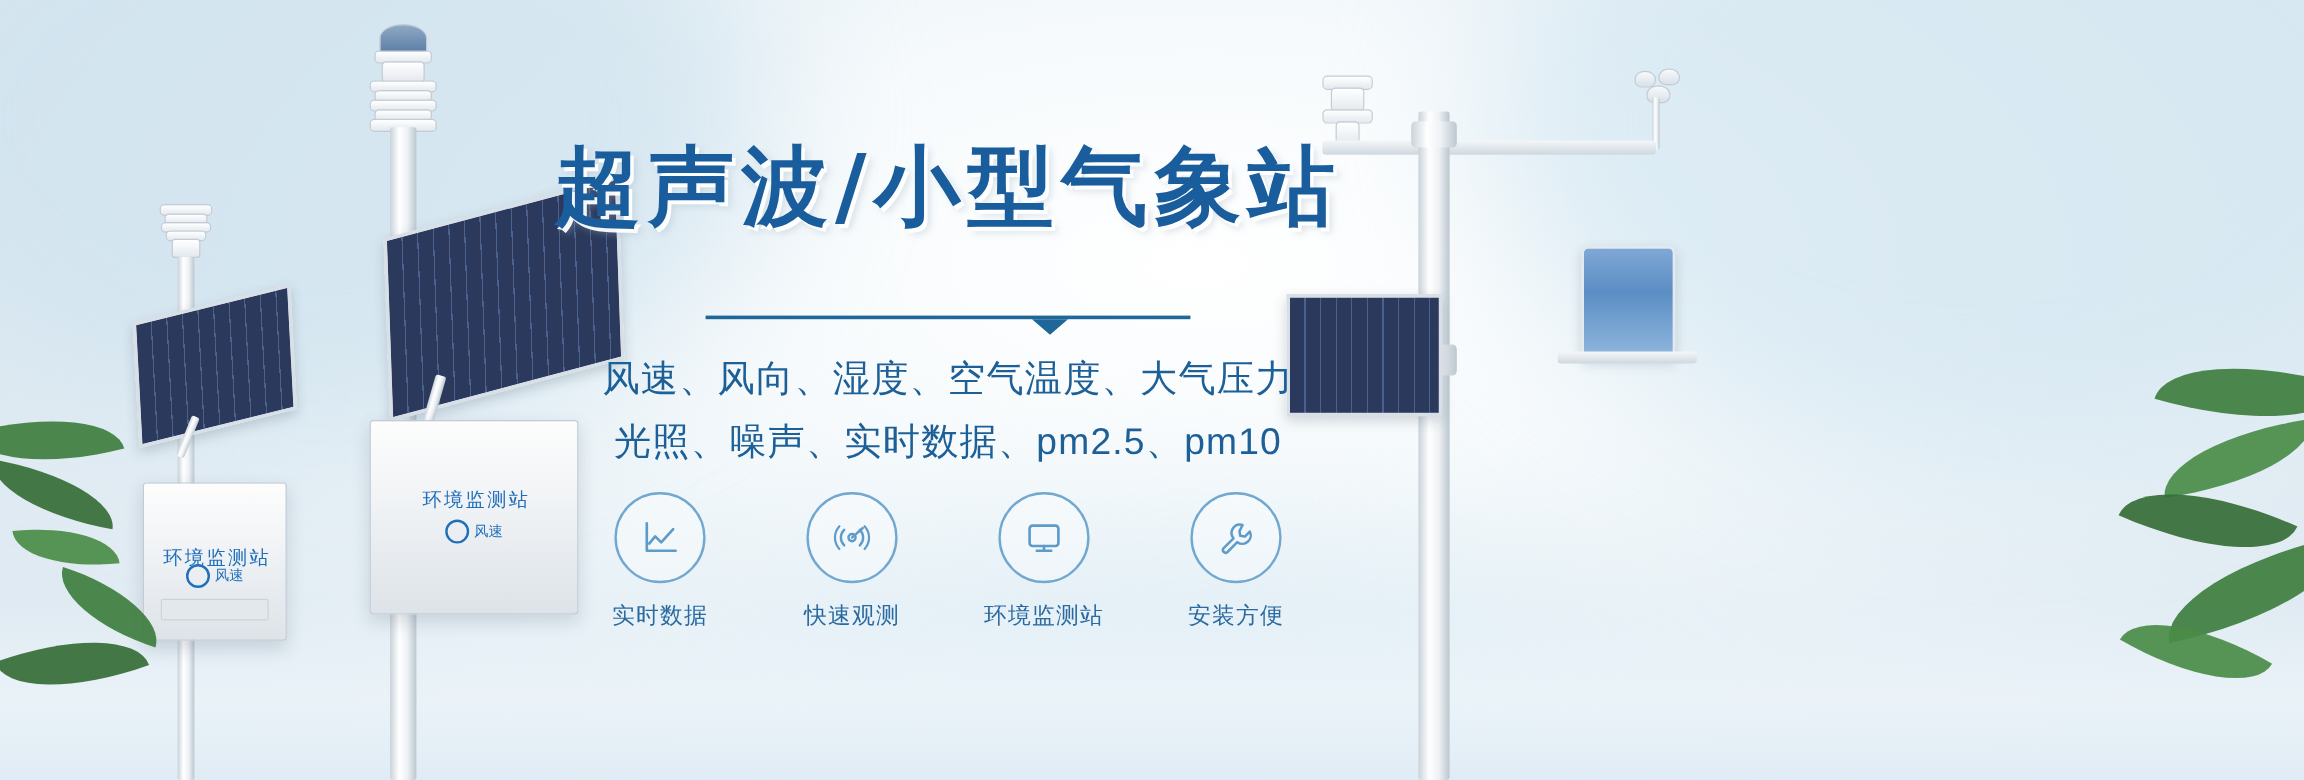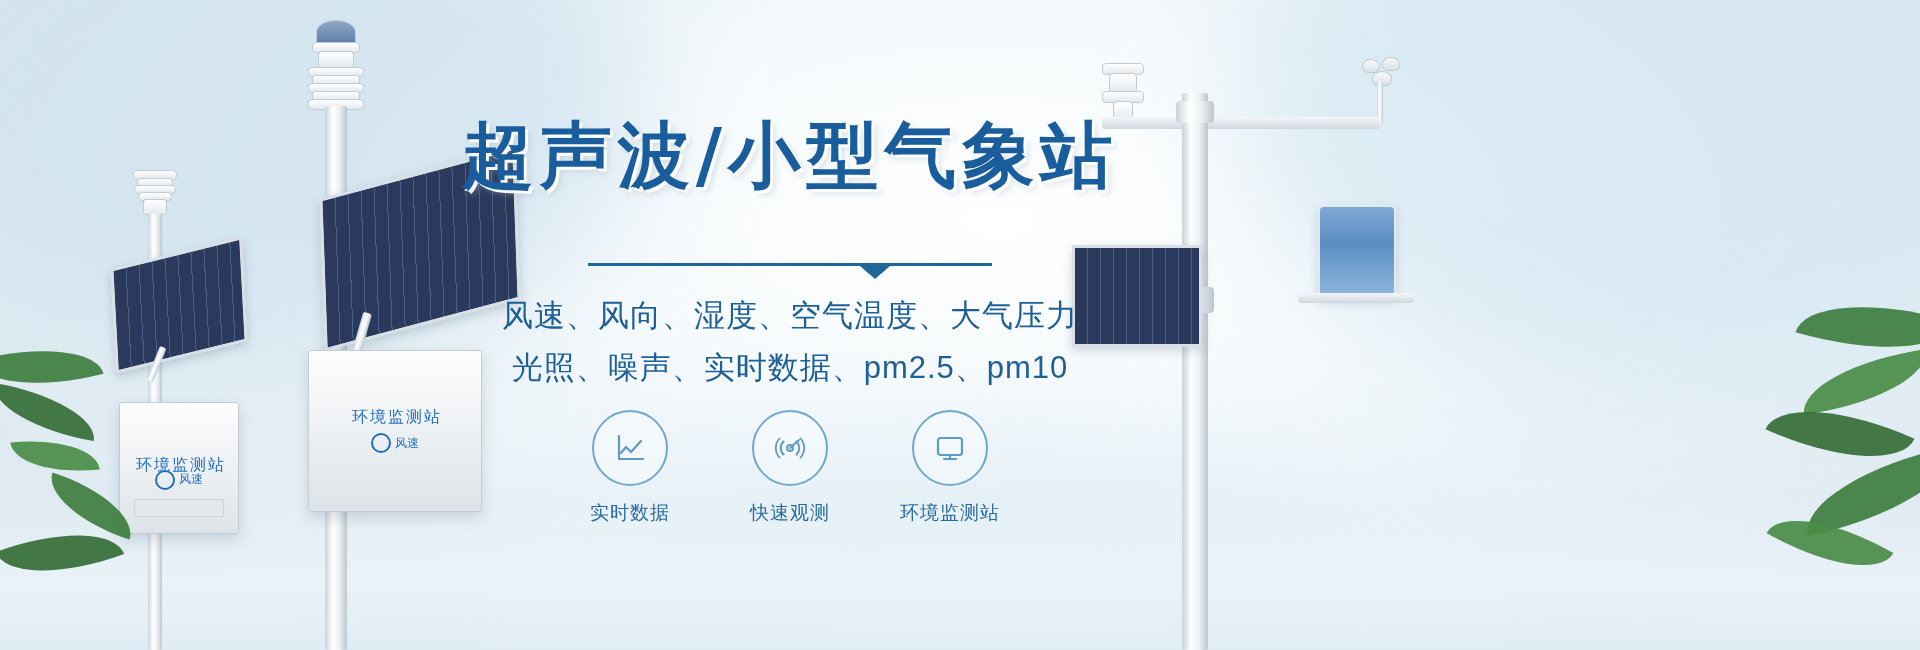--- a/index.html
+++ b/index.html
@@ -264,17 +264,25 @@
       <div class="feat">
         <div class="circ">
           <svg width="38" height="38" viewBox="0 0 38 38" aria-hidden="true">
             <rect x="7" y="9" width="24" height="17" rx="2.5" fill="none" stroke="#5e9bc9" stroke-width="2.2"></rect>
             <path d="M19 26 V30 M13 30 H25" fill="none" stroke="#5e9bc9" stroke-width="2.2" stroke-linecap="round"></path>
           </svg>
         </div>
         <div class="lbl">环境监测站</div>
       </div>
 
+      <div class="feat">
+        <div class="circ">
+          <svg width="38" height="38" viewBox="0 0 38 38" aria-hidden="true">
+            <path d="M24.5 8.5 a7 7 0 0 0 -7.6 11.1 l-8.4 8.4 a2.3 2.3 0 0 0 3.2 3.2 l8.4 -8.4 A7 7 0 0 0 30.5 14 l-4.1 4.1 -3.9 -0.6 -0.6 -3.9 z" fill="none" stroke="#5e9bc9" stroke-width="2.1" stroke-linejoin="round"></path>
+          </svg>
+        </div>
+        <div class="lbl">安装方便</div>
+      </div>
 
     </div>
   </div>
 
 </div>
 
 </body></html>

